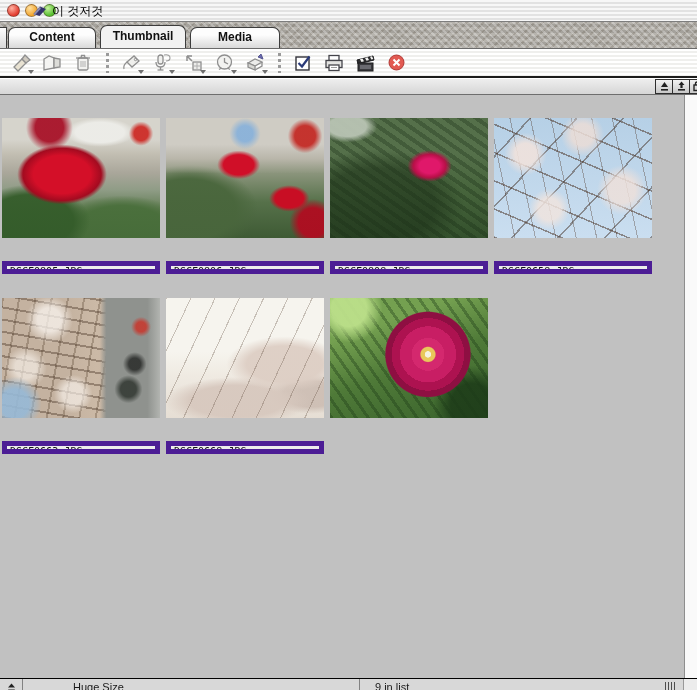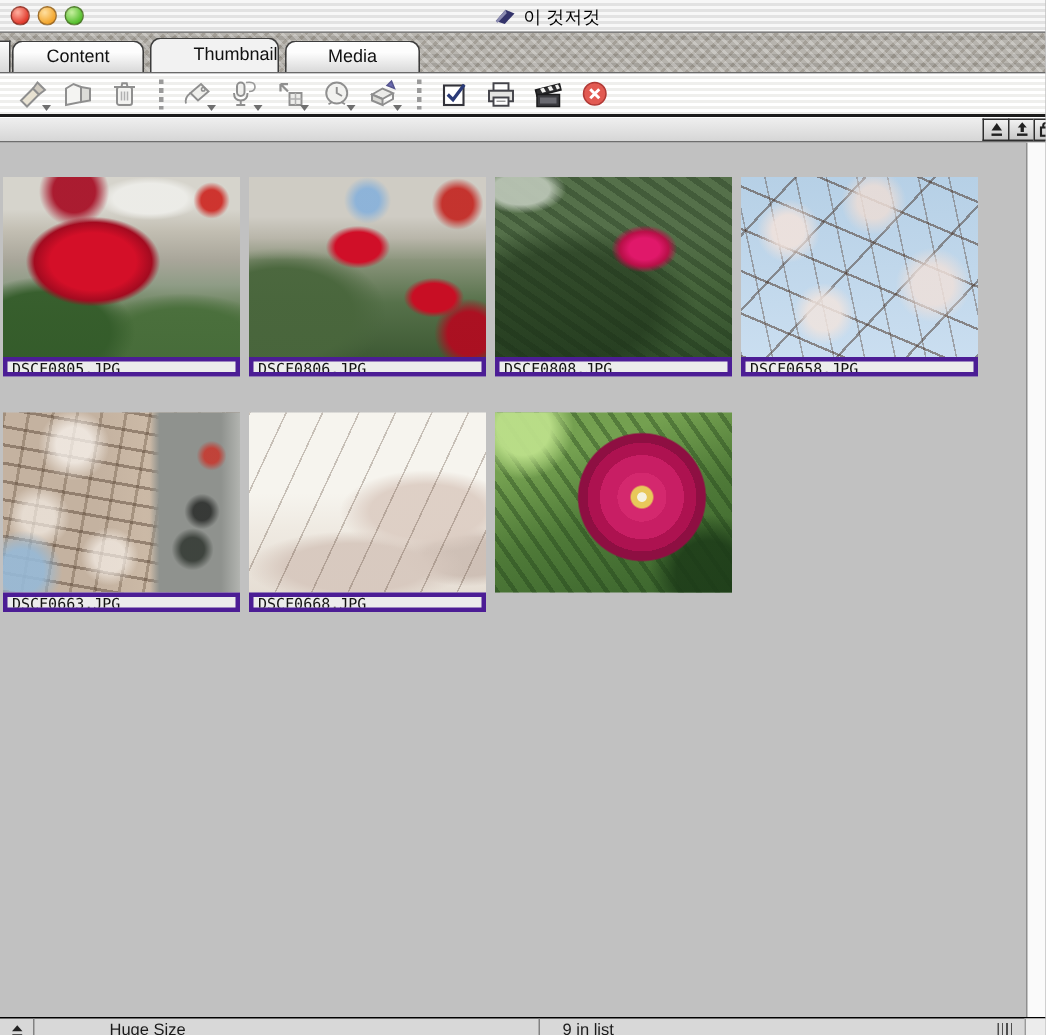--- a/index.html
+++ b/index.html
@@ -15,41 +15,41 @@
     background:repeating-linear-gradient(180deg,#f7f7f7 0 2px,#e2e2e2 2px 4px);
     border-bottom:1px solid #7d7d7d;
   }
   .lights { position:absolute; left:7px; top:4px; display:flex; gap:5px; }
   .light { width:13px; height:13px; border-radius:50%; border:1px solid rgba(60,40,30,.45); }
   .light.l-close { background:radial-gradient(circle at 35% 30%, #ffb0a0, #e23b2e 70%); }
   .light.l-min   { background:radial-gradient(circle at 35% 30%, #ffe0a0, #f2a52c 70%); }
   .light.l-zoom  { background:radial-gradient(circle at 35% 30%, #c8f0a0, #56bf2e 70%); }
   .title-wrap {
     position:absolute; left:0; right:0; top:3px; height:16px;
-    display:flex; align-items:center; justify-content:center; gap:5px;
+    display:flex; align-items:center; justify-content:flex-start; gap:5px;
     font-size:12px; color:#000;padding-left:32px;
   }
 
   
   .tabstrip {
     position:absolute; top:22px; left:0; right:0; height:27px;
     background:
       repeating-linear-gradient(45deg, rgba(255,255,255,.25) 0 2px, transparent 2px 5px),
       repeating-linear-gradient(-45deg, rgba(95,85,70,.22) 0 2px, transparent 2px 6px),
       repeating-linear-gradient(0deg,#b7b4ae 0 3px,#a5a29c 3px 6px);
     border-bottom:1px solid #6a6a6a;
   }
   .tab {
     position:absolute; bottom:0; height:21px;
     border:1px solid #3c3c3c; border-bottom:none; border-radius:7px 7px 0 0;
     background:linear-gradient(180deg,#fdfdfd 0 35%,#d9d9d9 100%);
-    font-size:12px; font-weight:normal; color:#111;
+    font-size:12px; font-weight:bold; color:#111;
     text-align:center; line-height:19px; cursor:default;
   }
-  .tab.active { height:23px; background:#f2f2f2; z-index:3; line-height:21px;text-align:right; }
+  .tab.active { height:23px; background:#f2f2f2; z-index:3; line-height:21px; }
   .tab-sliver {
     position:absolute; bottom:0; left:0; width:7px; height:21px;
     border-top:1px solid #3c3c3c; border-right:1px solid #3c3c3c;
     background:linear-gradient(180deg,#fdfdfd,#d9d9d9);
   }
   .tab-content { left:8px; width:88px; }
   .tab-thumbnail { left:100px; width:86px; }
   .tab-media { left:190px; width:90px; }
 
   
@@ -99,22 +99,22 @@
   }
   .grid {
     position:absolute; top:95px; left:0; right:13px; bottom:12px;
     padding:23px 0 0 2px;
     display:flex; flex-wrap:wrap; align-content:flex-start;
     overflow:hidden;
   }
   .cell { width:158px; margin-right:6px; margin-bottom:24px; }
   .photo { width:158px; height:120px; }
   .fname {
-    width:158px; height:13px;
-    background:#ececec; border:3px solid #4c1d95;
+    margin-top:23px; width:158px; height:13px;
+    background:#ececec; border:5px solid #4c1d95;
     font:10px "DejaVu Sans Mono", monospace; line-height:11px;
     color:#141414; padding-left:3px; overflow:hidden; white-space:nowrap;
   }
 
   
   .p1 { background:
     radial-gradient(circle at 30% 8%, rgba(168,18,40,.95) 0 9%, transparent 15%),
     radial-gradient(circle at 88% 13%, rgba(205,35,30,.9) 0 4%, transparent 7%),
     radial-gradient(ellipse 33% 29% at 38% 47%, #d40f28 0 55%, #a30b20 75%, transparent 86%),
     radial-gradient(ellipse 22% 12% at 62% 12%, rgba(238,238,234,.9) 0 70%, transparent 100%),

